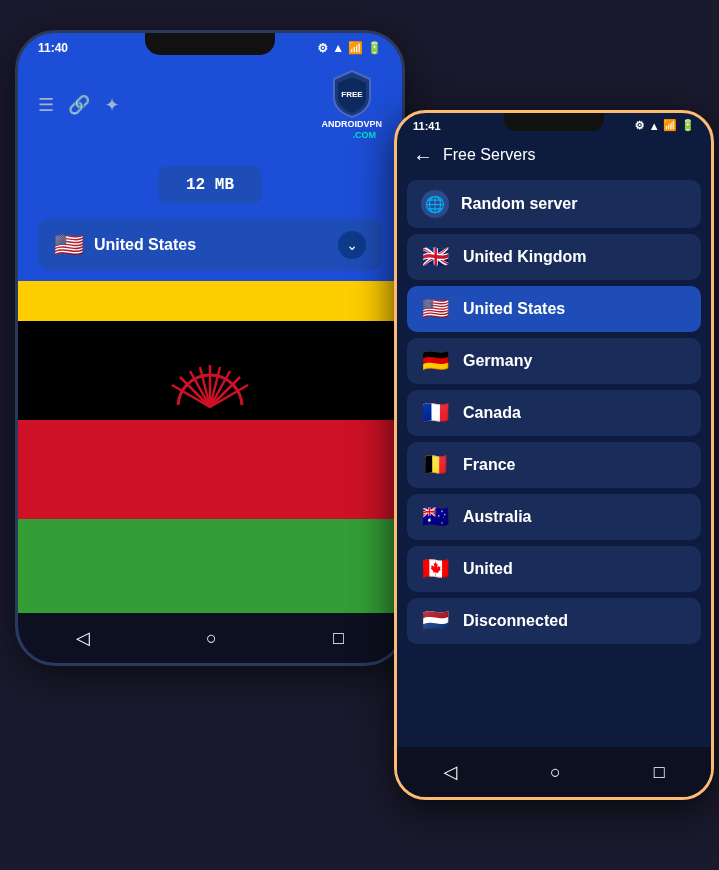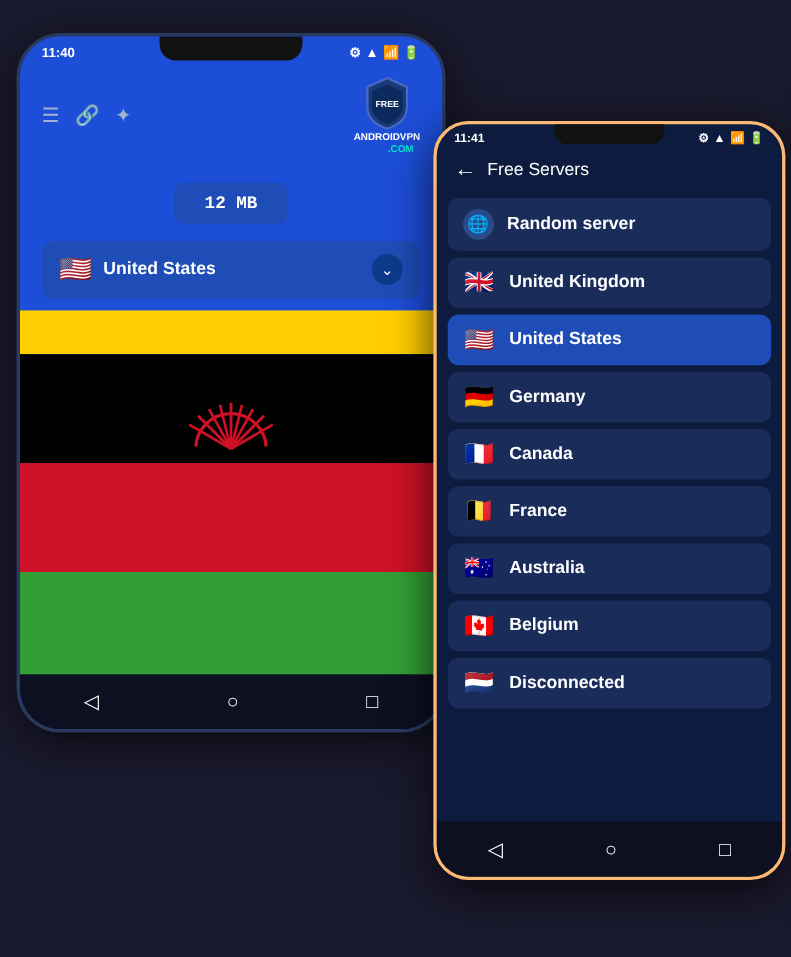--- a/index.html
+++ b/index.html
@@ -462,21 +462,21 @@
         <div class="server-item">
       <span class="server-flag">🇧🇪</span>
       <span class="server-name">France</span>
     </div>
         <div class="server-item">
       <span class="server-flag">🇦🇺</span>
       <span class="server-name">Australia</span>
     </div>
         <div class="server-item">
       <span class="server-flag">🇨🇦</span>
-      <span class="server-name">Belgium</span>
+      <span class="server-name">United</span>
     </div>
         <div class="server-item">
       <span class="server-flag">🇳🇱</span>
       <span class="server-name">Disconnected</span>
     </div>
       </div>
 
     <div class="phone-nav">
       <span class="nav-btn">◁</span>
       <span class="nav-btn">○</span>

